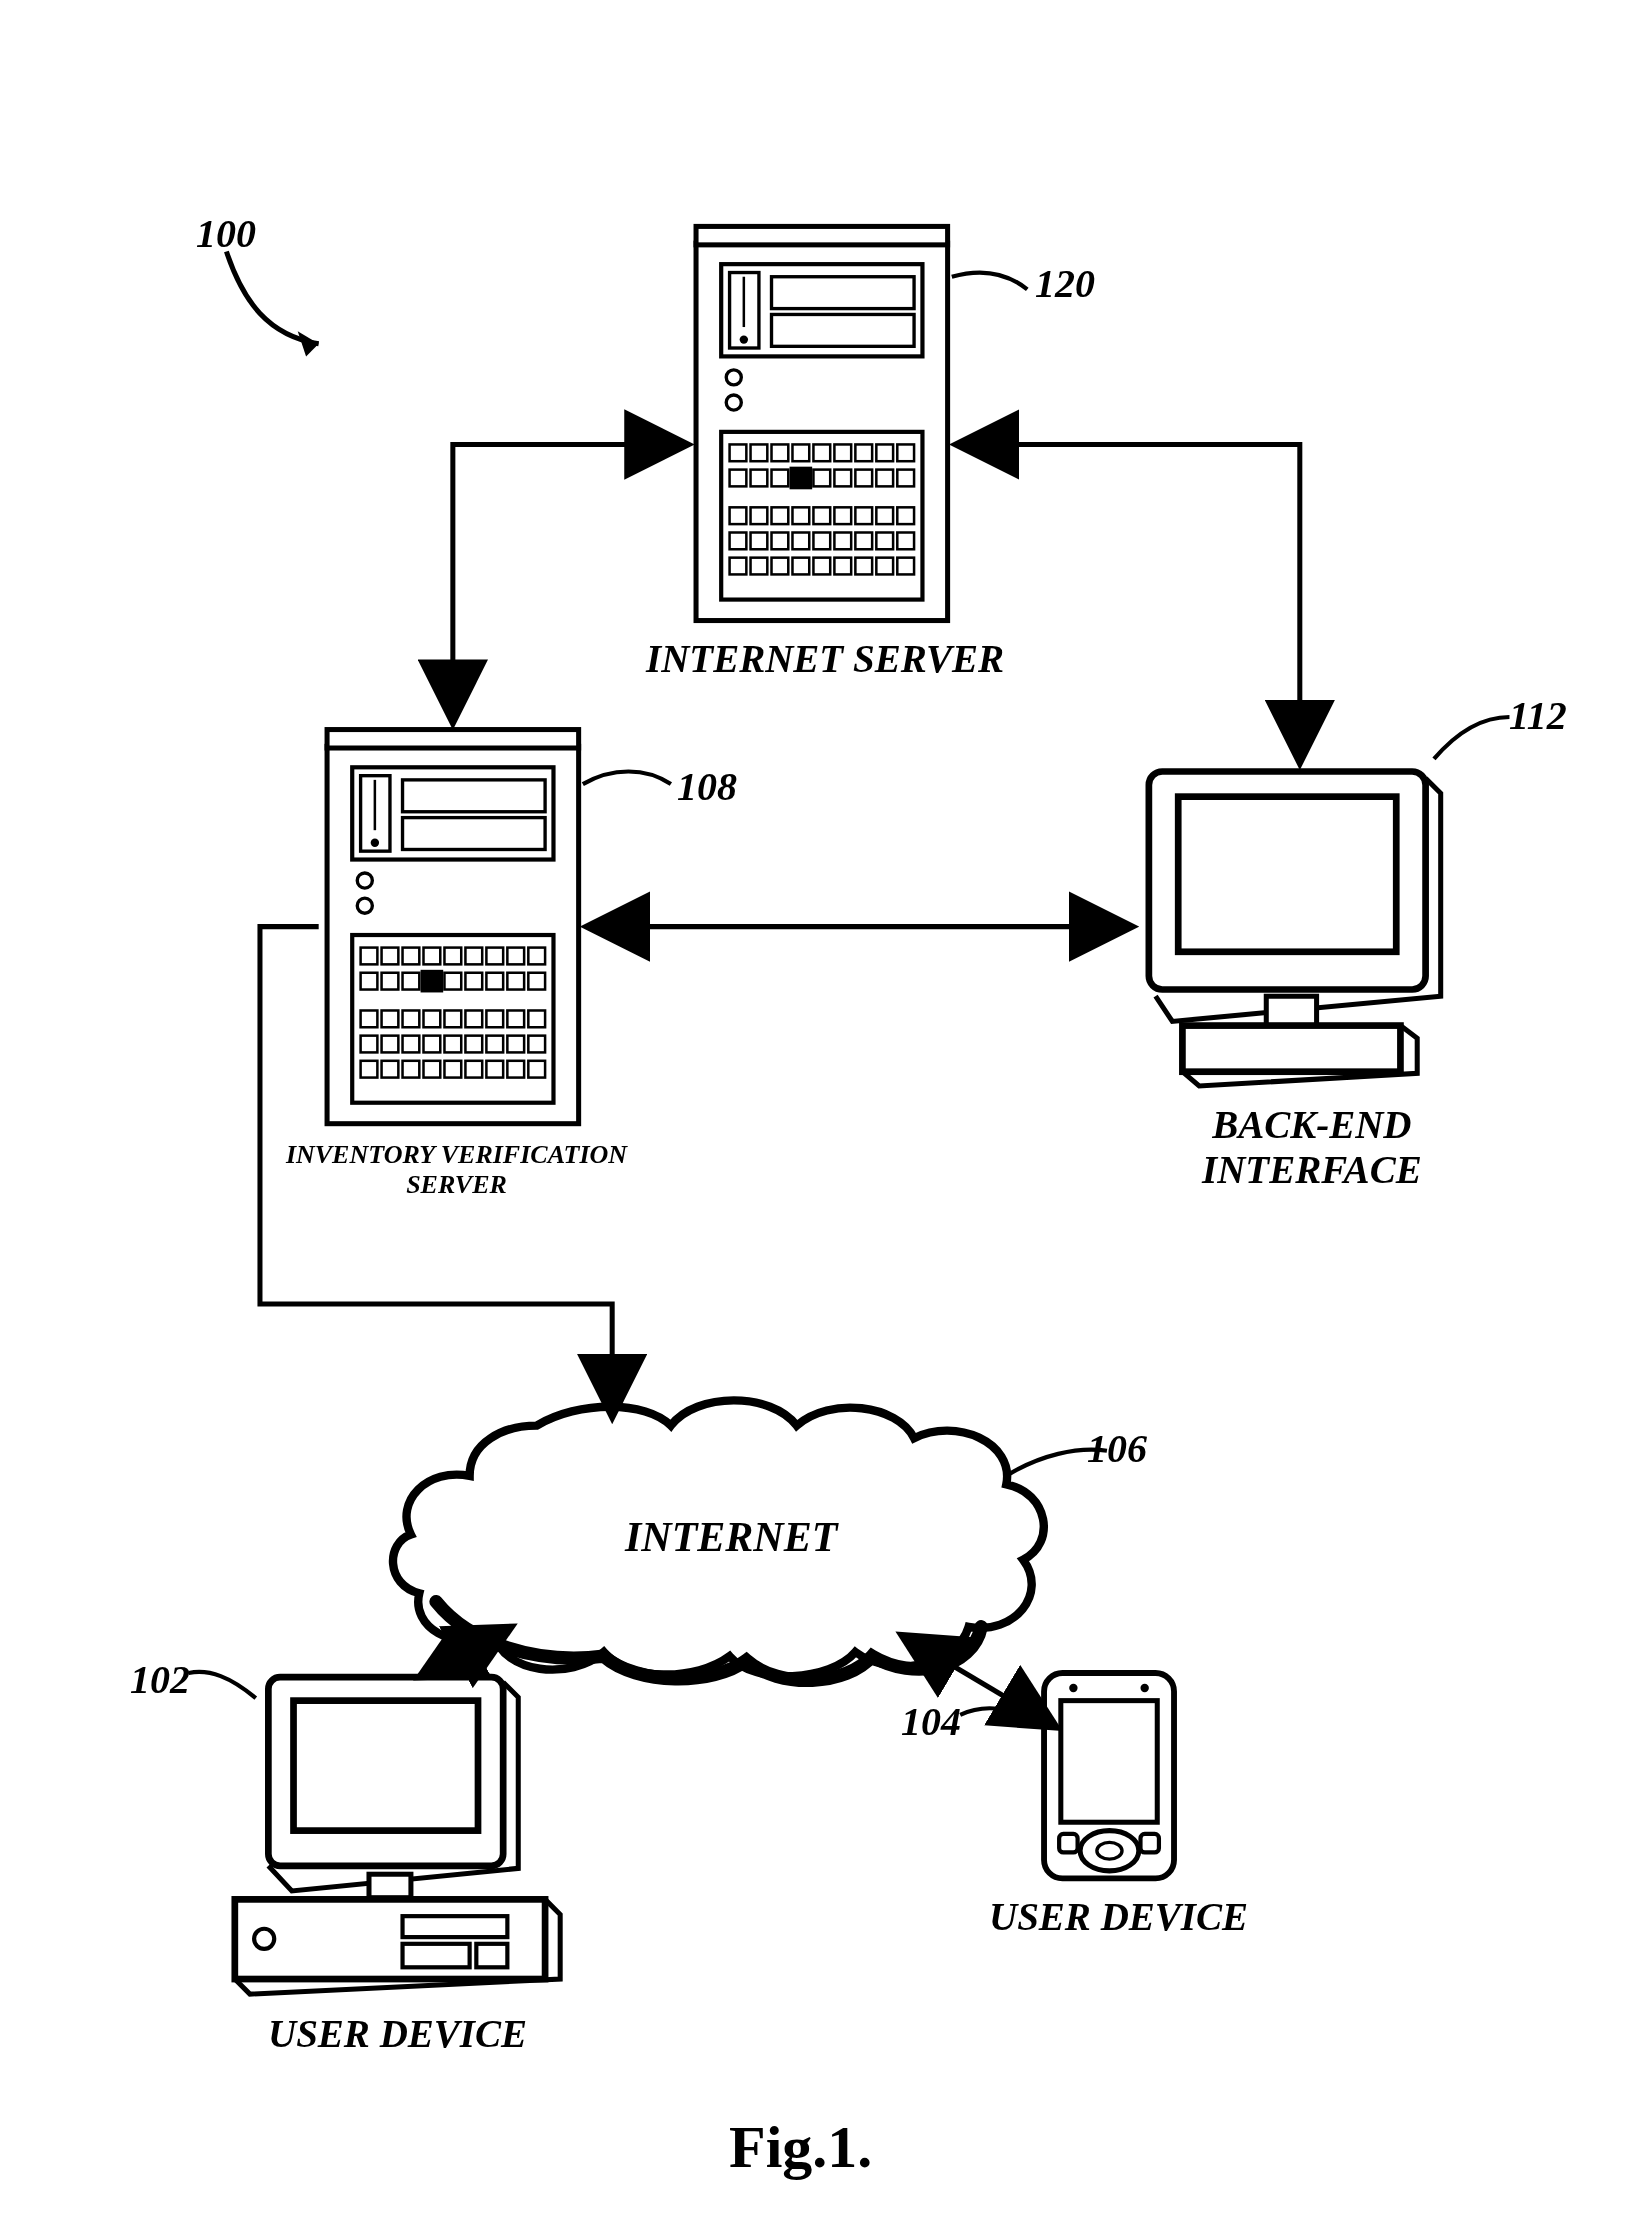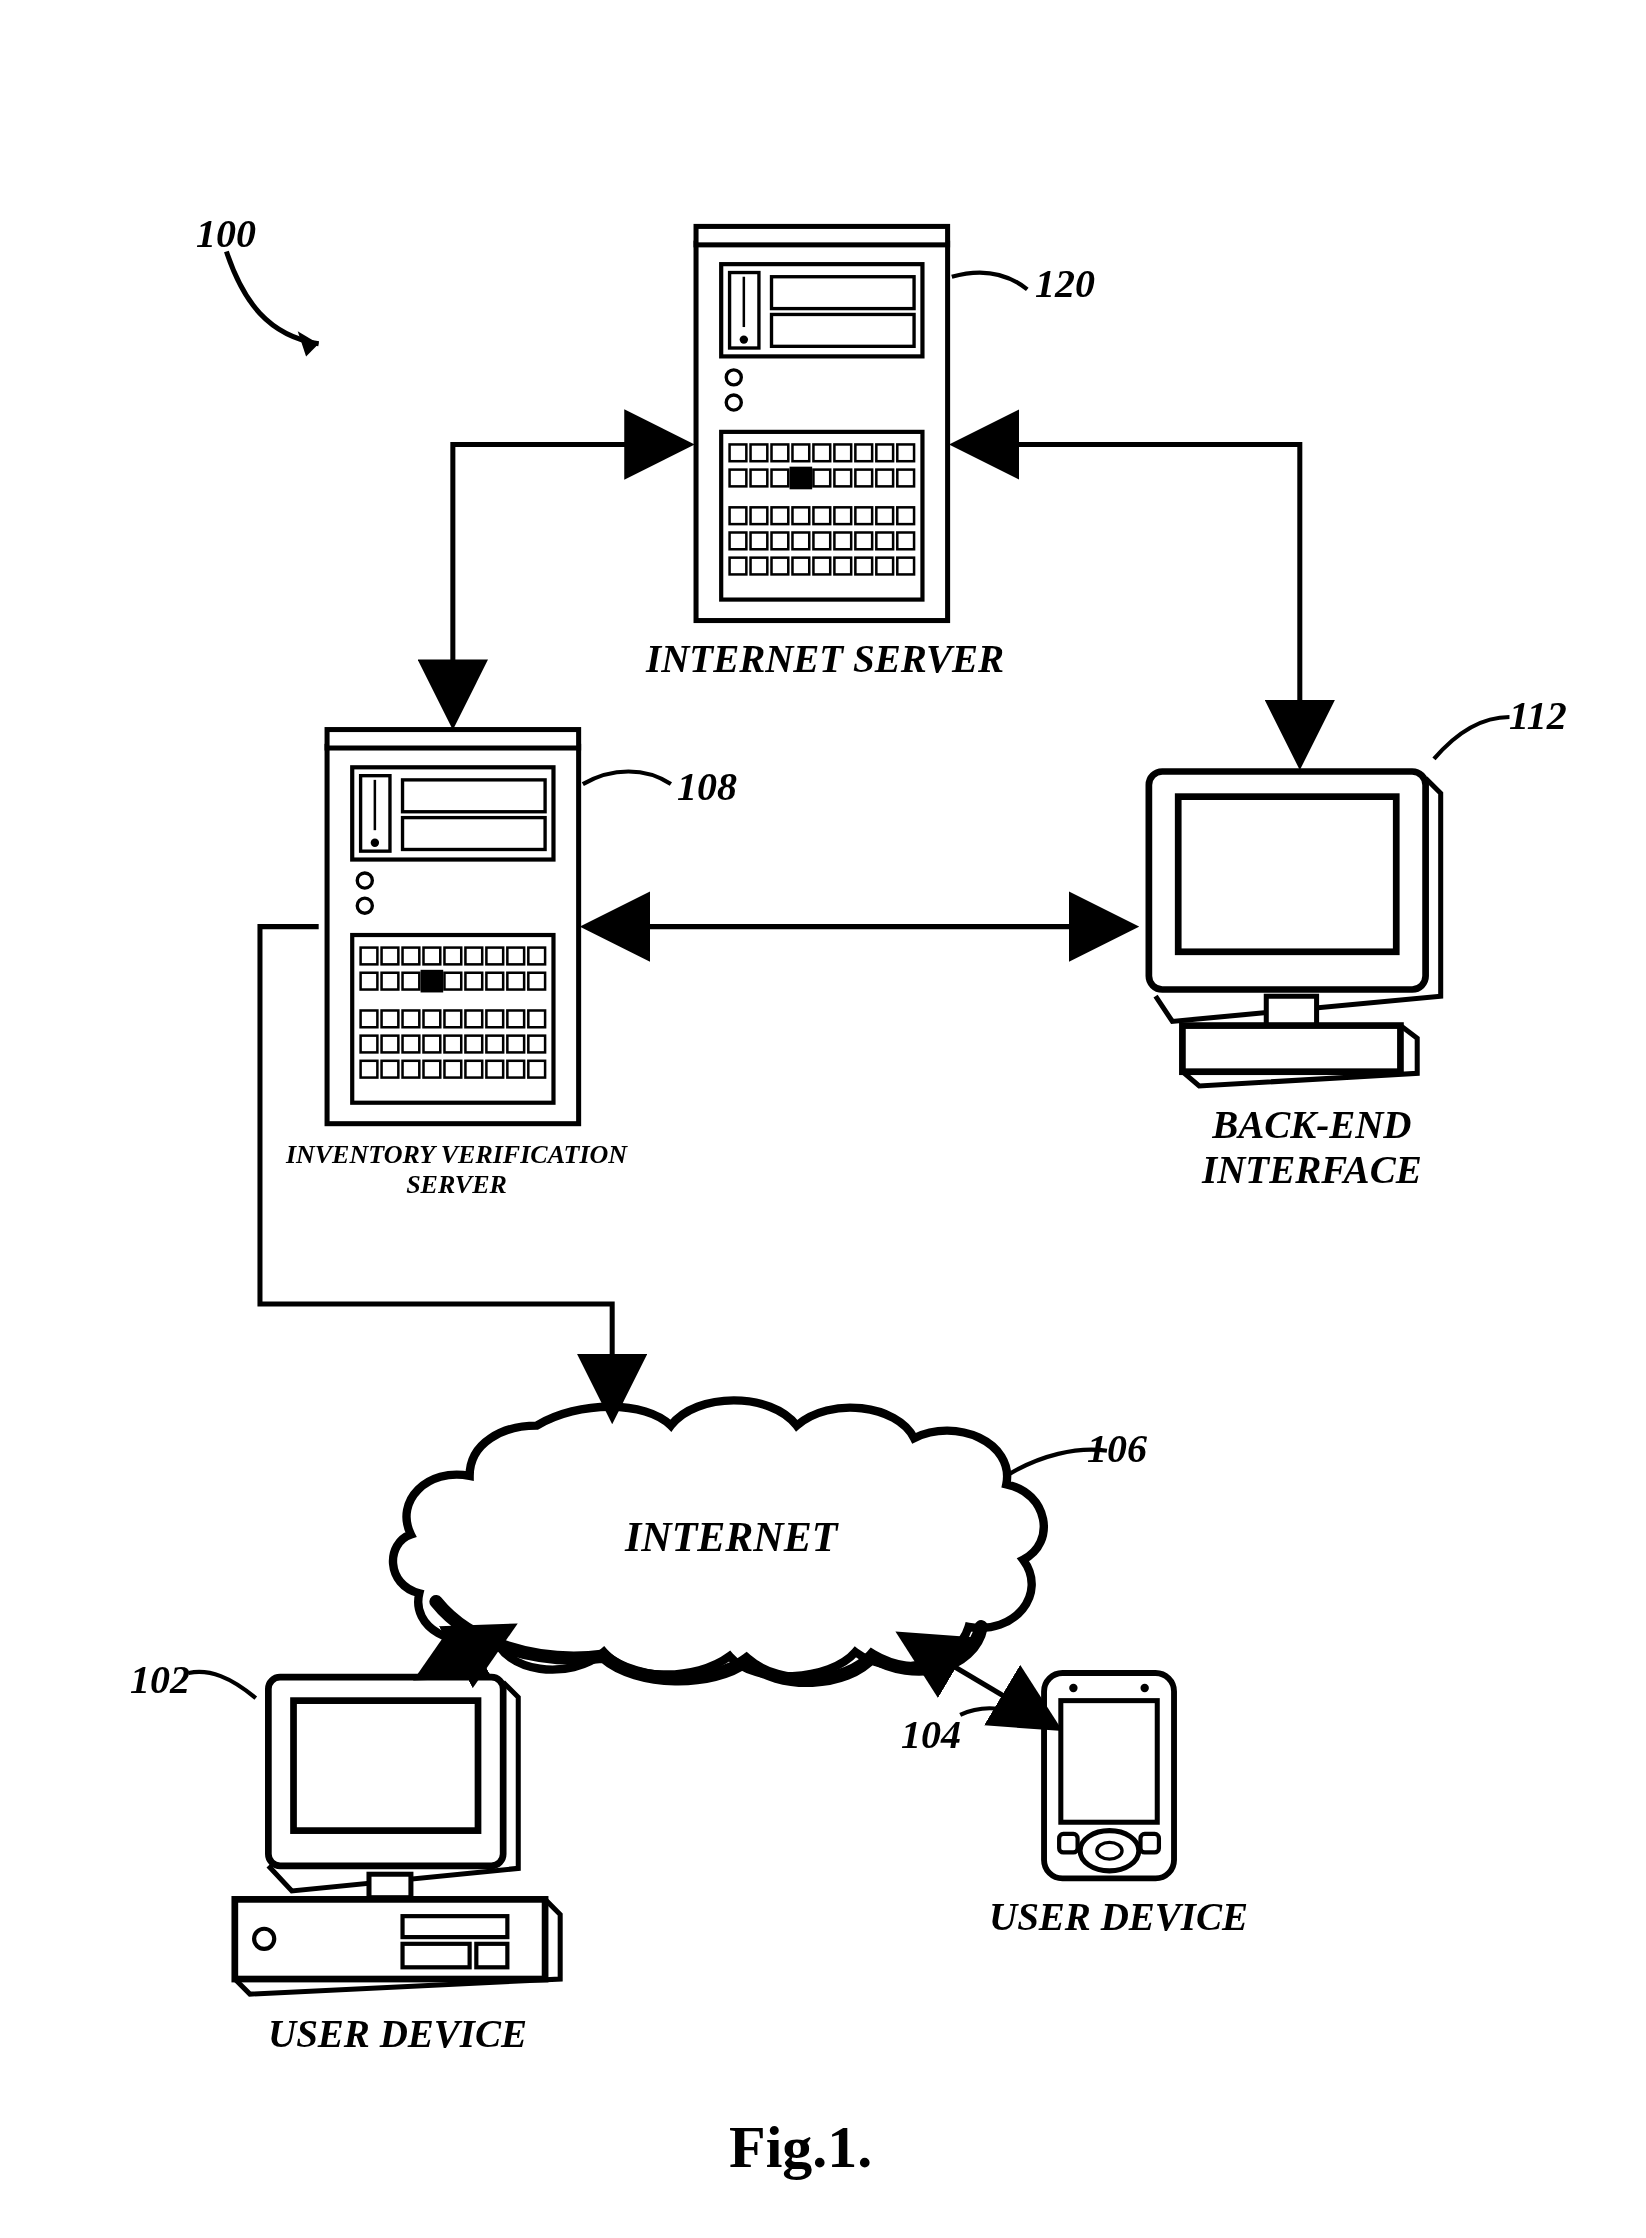--- a/index.html
+++ b/index.html
@@ -297,17 +297,17 @@
 <div class="ref" style="left:1509px; top:692px;text-align:center;">112</div>
 <div class="label" style="left:1191px; top:1103px; font-size:39px;margin-left:11px;">BACK-END
 INTERFACE</div>
 
 <div class="ref" style="left:1087px; top:1425px;">106</div>
 <div class="label" style="left:625px; top:1513px; font-size:42px;">INTERNET</div>
 
 <div class="ref" style="left:130px; top:1656px;">102</div>
 <div class="label" style="left:268px; top:2012px; font-size:39px;">USER DEVICE</div>
 
-<div class="ref" style="left:901px; top:1698px;margin-top:13px;">104</div>
+<div class="ref" style="left:901px; top:1698px;">104</div>
 <div class="label" style="left:989px; top:1895px; font-size:39px;">USER DEVICE</div>
 
 <div class="figcap" style="left:729px; top:2113px;">Fig.1.</div>
 
 
 </body></html>

